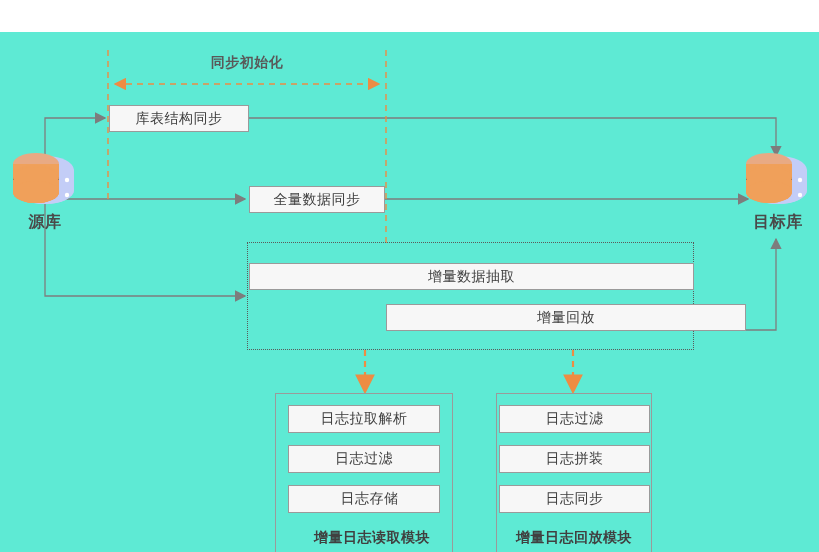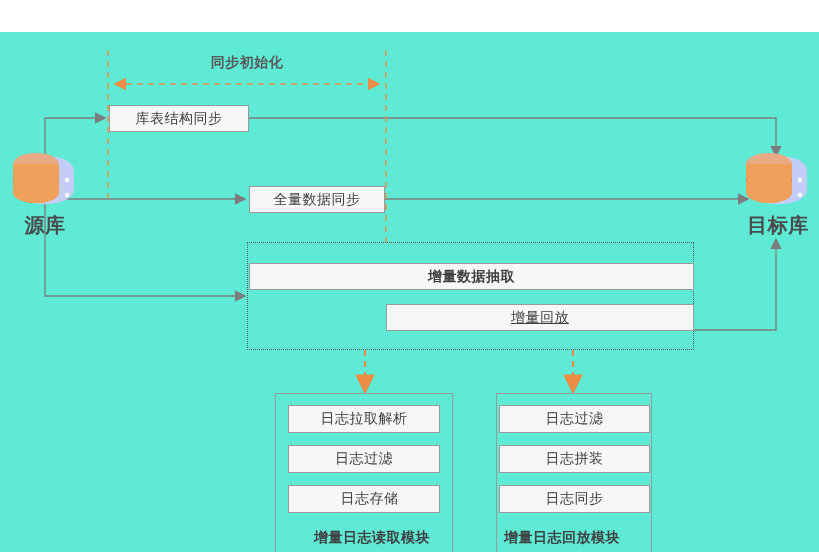--- a/index.html
+++ b/index.html
@@ -63,21 +63,21 @@
     color: #595959;
     font-size: 14px;
     font-weight: bold;
     text-align: center;
     letter-spacing: 0.5px;
     white-space: nowrap;
   }
   .db-label {
     position: absolute;
     color: #4a4a4a;
-    font-size: 20px;
+    font-size: 16px;
     font-weight: bold;
     text-align: center;
     width: 80px;
     letter-spacing: 0.5px;
     white-space: nowrap;
   }
 </style>
 </head>
 <body>
 
@@ -154,31 +154,31 @@
 
   <div class="db-label" style="left:5px; top:180px;">源库</div>
   <div class="db-label" style="left:738px; top:180px;">目标库</div>
 
   <div class="dotted-container" style="left:247px; top:210px; width:447px; height:108px;"></div>
 
   <div class="node" style="left:109px; top:73px; width:140px; height:27px;">库表结构同步</div>
 
   <div class="node" style="left:249px; top:154px; width:136px; height:27px;">全量数据同步</div>
 
-  <div class="node" style="left:249px; top:231px; width:445px; height:27px;font-weight:bold;">增量数据抽取</div>
+  <div class="node" style="left:249px; top:231px; width:445px; height:27px;">增量数据抽取</div>
 
-  <div class="node" style="left:386px; top:272px; width:308px; height:27px;text-decoration:underline;">增量回放</div>
+  <div class="node" style="left:386px; top:272px; width:360px; height:27px;">增量回放</div>
 
   <div class="module-frame" style="left:275px; top:361px; width:178px; height:160px;"></div>
 
   <div class="node" style="left:288px; top:373px; width:152px; height:28px;">日志拉取解析</div>
   <div class="node" style="left:288px; top:413px; width:152px; height:28px;">日志过滤</div>
   <div class="node" style="left:288px; top:453px; width:152px; height:28px;padding-left:11px;">日志存储</div>
   <div class="module-caption" style="left:275px; top:497px; width:194px;">增量日志读取模块</div>
 
   <div class="module-frame" style="left:496px; top:361px; width:156px; height:160px;"></div>
 
   <div class="node" style="left:499px; top:373px; width:151px; height:28px;">日志过滤</div>
   <div class="node" style="left:499px; top:413px; width:151px; height:28px;">日志拼装</div>
   <div class="node" style="left:499px; top:453px; width:151px; height:28px;">日志同步</div>
-  <div class="module-caption" style="left:484px; top:497px; width:156px;">增量日志回放模块</div>
+  <div class="module-caption" style="left:496px; top:497px; width:156px;">增量日志回放模块</div>
 
 </div>
 
 </body></html>

